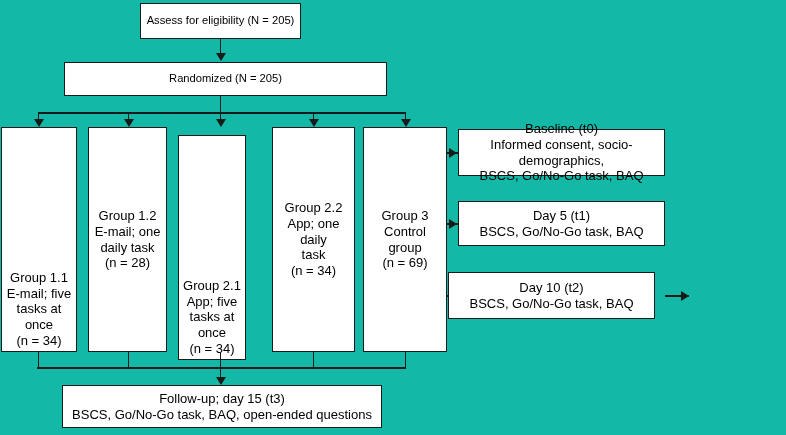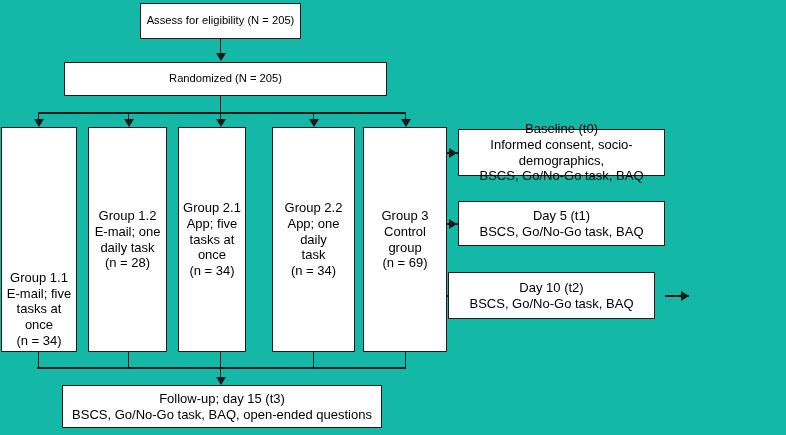--- a/index.html
+++ b/index.html
@@ -103,21 +103,21 @@
 (n = 34)</span>
   </div>
 
   <div class="node t10" style="left:88px; top:127px; width:79px; height:225px;">
     <span class="node-text">Group 1.2
 E-mail; one
 daily task
 (n = 28)</span>
   </div>
 
-  <div class="node t10" style="left:178px; top:127px; width:68px; height:225px;">
+  <div class="node t10" style="left:178px; top:135px; width:68px; height:225px;align-items:flex-end;">
     <span class="node-text">Group 2.1
 App; five
 tasks at once
 (n = 34)</span>
   </div>
 
   <div class="node t10" style="left:272px; top:127px; width:83px; height:225px;">
     <span class="node-text">Group 2.2
 App; one daily
 task

